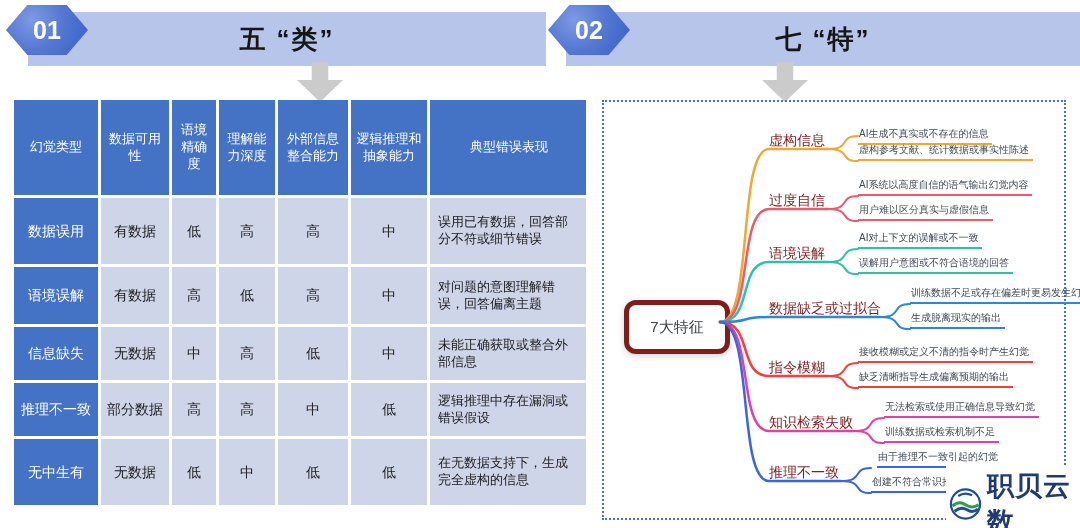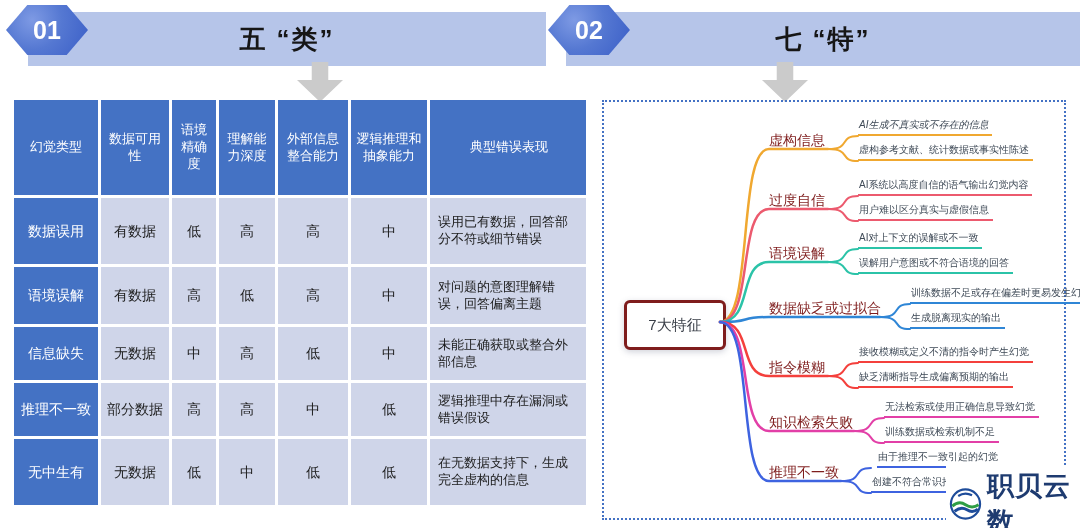--- a/index.html
+++ b/index.html
@@ -27,21 +27,21 @@
   .cell.first{background:#4472c4;color:#fff;font-size:14px;}
   .cell.body{background:#cfd5e9;color:#1c1c1c;font-size:14px;}
   .cell.last{justify-content:flex-start;text-align:left;padding-left:8px;padding-right:6px;font-size:13px;}
   .cell.head.last{justify-content:center;text-align:center;}
 
   
   .mindmap{position:absolute;left:602px;top:100px;width:464px;height:420px;
     border:2px dotted #4472c4;box-sizing:border-box;}
   .mm-svg{position:absolute;left:0;top:0;pointer-events:none;overflow:visible;}
   .mm-center{position:absolute;left:20px;top:198px;width:96px;height:44px;background:#fff;
-    border:3px solid #7f1d1d;border-radius:6px;box-shadow:0 2px 6px rgba(70,80,110,.25);
+    border:5px solid #7f1d1d;border-radius:12px;box-shadow:0 2px 6px rgba(70,80,110,.25);
     display:flex;align-items:center;justify-content:center;font-size:15px;color:#3a3f48;}
   .mm-label{position:absolute;white-space:nowrap;font-size:14px;line-height:15px;color:#7f1d1d;}
   .mm-child{position:absolute;white-space:nowrap;font-size:10px;line-height:12px;color:#3f4a57;
     padding:0 4px 3px 1px;border-bottom:2px solid #999;}
 
   
   .logo{position:absolute;left:946px;top:466px;display:flex;align-items:center;gap:4px;
     background:#fff;padding:2px 4px 2px 2px;z-index:6;}
   .logo .ltext{font-size:27px;font-weight:700;color:#1e3b70;letter-spacing:1px;}
 </style>
@@ -130,21 +130,21 @@
         <path d="M 224 274 C 248 274, 234 286, 254 286" stroke="#f4403c" fill="none" stroke-width="2" stroke-linecap="round"></path>
         <path d="M 116 220 C 150 220, 133 274, 165 274 L 224 274" stroke="#f4403c" fill="none" stroke-width="2.5" stroke-linecap="round"></path>
         <path d="M 250 329 C 274 329, 260 316, 280 316" stroke="#e23fa7" fill="none" stroke-width="2" stroke-linecap="round"></path>
         <path d="M 250 329 C 274 329, 260 341, 280 341" stroke="#e23fa7" fill="none" stroke-width="2" stroke-linecap="round"></path>
         <path d="M 116 220 C 150 220, 133 329, 165 329 L 250 329" stroke="#e23fa7" fill="none" stroke-width="2.5" stroke-linecap="round"></path>
         <path d="M 237 379 C 261 379, 247 366, 267 366" stroke="#3e63e0" fill="none" stroke-width="2" stroke-linecap="round"></path>
         <path d="M 237 379 C 261 379, 247 391, 267 391" stroke="#3e63e0" fill="none" stroke-width="2" stroke-linecap="round"></path>
         <path d="M 116 220 C 150 220, 133 379, 165 379 L 237 379" stroke="#3e63e0" fill="none" stroke-width="2.5" stroke-linecap="round"></path>
       </svg>
       <div class="mm-label" style="left: 165px; top: 31px;">虚构信息</div>
-      <div class="mm-child" style="left: 254px; top: 17px; border-bottom-color: rgb(240, 168, 48); font-style: italic;">AI生成不真实或不存在的信息</div>
+      <div class="mm-child" style="left: 254px; top: 26px; border-bottom-color: rgb(240, 168, 48);">AI生成不真实或不存在的信息</div>
       <div class="mm-child" style="left: 254px; top: 42px; border-bottom-color: rgb(240, 168, 48);">虚构参考文献、统计数据或事实性陈述</div>
       <div class="mm-label" style="left: 165px; top: 91px;">过度自信</div>
       <div class="mm-child" style="left: 254px; top: 77px; border-bottom-color: rgb(236, 90, 110);">AI系统以高度自信的语气输出幻觉内容</div>
       <div class="mm-child" style="left: 254px; top: 102px; border-bottom-color: rgb(236, 90, 110);">用户难以区分真实与虚假信息</div>
       <div class="mm-label" style="left: 165px; top: 144px;">语境误解</div>
       <div class="mm-child" style="left: 254px; top: 130px; border-bottom-color: rgb(43, 195, 168);">AI对上下文的误解或不一致</div>
       <div class="mm-child" style="left: 254px; top: 155px; border-bottom-color: rgb(43, 195, 168); text-align: center;">误解用户意图或不符合语境的回答</div>
       <div class="mm-label" style="left: 165px; top: 199px;">数据缺乏或过拟合</div>
       <div class="mm-child" style="left: 306px; top: 185px; border-bottom-color: rgb(47, 134, 214);">训练数据不足或存在偏差时更易发生幻觉</div>
       <div class="mm-child" style="left: 306px; top: 210px; border-bottom-color: rgb(47, 134, 214);">生成脱离现实的输出</div>

